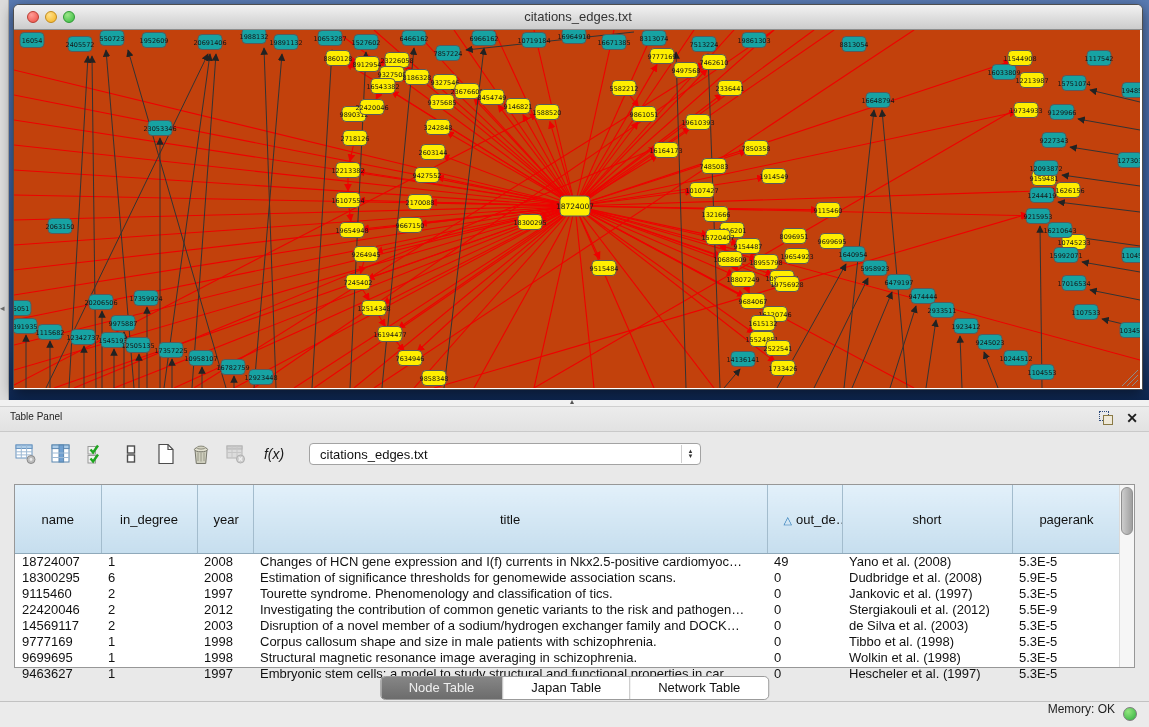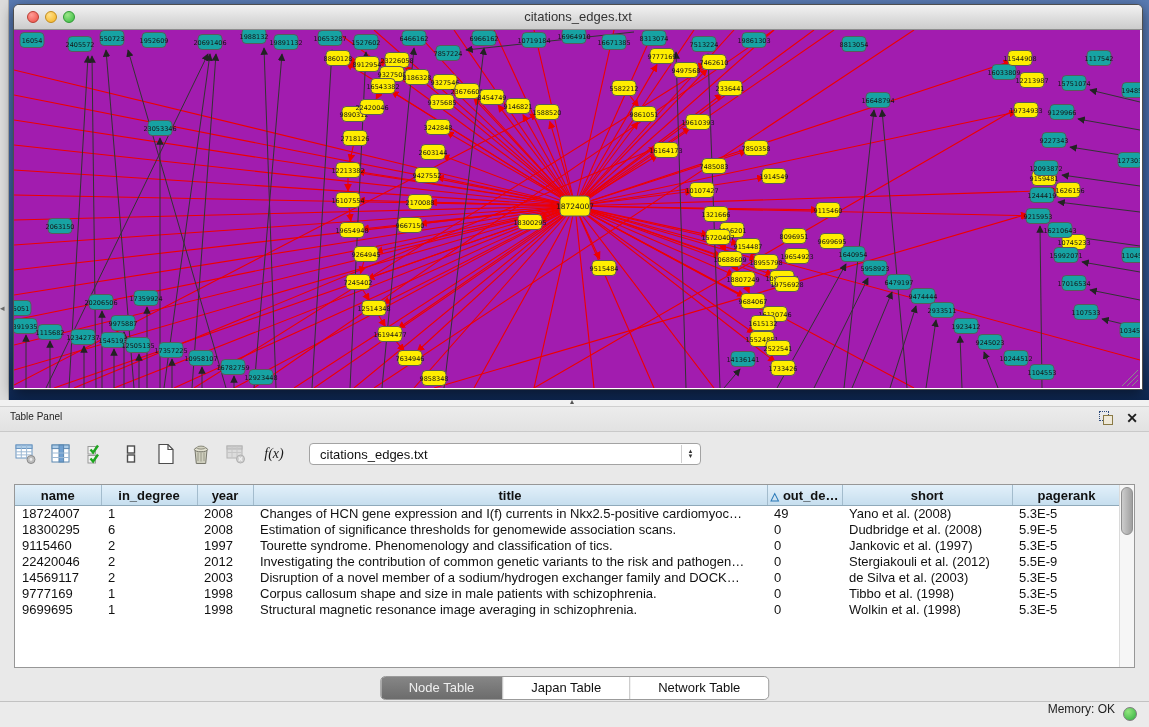--- a/index.html
+++ b/index.html
@@ -10,46 +10,46 @@
     background:linear-gradient(180deg,#5a7cb4 0%,#3d63a2 45%,#27497f 82%,#14305f 96%,#0d2650 100%)}
   .left-strip{position:absolute;left:0;top:0;width:8px;height:400px;background:#dcdcdc;border-right:1px solid #b0b0b0}
   .collapse-arrow{position:absolute;left:0;top:304px;font-size:9px;color:#6d6d6d;line-height:9px}
   .frame{position:absolute;left:13px;top:4px;width:1128px;height:384px;background:#fff;border:1px solid #4e4e4e;border-radius:6px 6px 0 0;box-shadow:0 4px 14px rgba(0,0,0,.5)}
   .titlebar{height:24px;background:linear-gradient(#f2f2f2,#cccccc);border-bottom:1px solid #8d8d8d;border-radius:5px 5px 0 0;position:relative}
   .titlebar .title{position:absolute;left:0;right:0;top:4px;text-align:center;font-size:13px;color:#333}
   .tl{position:absolute;top:6px;width:12px;height:12px;border-radius:50%;box-sizing:border-box}
   .tl.r{left:13px;background:radial-gradient(circle at 35% 30%,#ff9d96,#ec4d43);border:1px solid #b93c32}
   .tl.y{left:31px;background:radial-gradient(circle at 35% 30%,#ffe08a,#f5b31f);border:1px solid #c28b1c}
   .tl.g{left:49px;background:radial-gradient(circle at 35% 30%,#9ce689,#35bb3f);border:1px solid #2f9a34}
-  .canvas{position:relative;width:1126px;height:358px;background:#a21caf;overflow:hidden}
+  .canvas{position:relative;width:1126px;height:358px;background:#c2410c;overflow:hidden}
   svg{display:block;font-family:"DejaVu Sans",sans-serif}
 
   
   .splitter{position:absolute;left:0;top:400px;width:1149px;height:6px;background:#f1f1f1;border-bottom:1px solid #cfcfcf}
   .split-handle{position:absolute;left:570px;top:-2px;font-size:8px;color:#555;line-height:8px}
 
   
   .panel-header{position:absolute;left:0;top:407px;width:1149px;height:24px;background:linear-gradient(#ececec,#e2e2e2);border-bottom:1px solid #c9c9c9}
   .panel-title{position:absolute;left:10px;top:4px;font-size:10px;color:#222}
   .float-btn{position:absolute;right:36px;top:4px;width:14px;height:14px}
   .float-btn .sq1{position:absolute;left:0;top:0;width:8px;height:8px;border:1px dotted #2c4a7c;background:transparent}
   .float-btn .sq2{position:absolute;left:4px;top:4px;width:8px;height:8px;border:1px solid #8a7a45;background:#efe9d8}
   .close-btn{position:absolute;right:11px;top:3px;font-size:14px;font-weight:bold;color:#1c1c1c;line-height:16px}
 
   .panel-body{position:absolute;left:0;top:432px;width:1149px;height:269px;background:#e9e9e9}
   .toolbar{position:absolute;left:14px;top:9px;height:26px;display:flex;align-items:center}
   .tbtn{display:inline-flex;align-items:center;justify-content:center;width:24px;height:24px;margin-right:11px}
-  .fx{font-family:Liberation Serif, serif;font-style:italic;font-size:14px;color:#1a1a1a;margin-right:12px;width:30px}
+  .fx{font-family:Liberation Sans, sans-serif;font-style:italic;font-size:14px;color:#1a1a1a;margin-right:12px;width:30px}
   .combo{display:inline-flex;align-items:center;width:392px;height:22px;background:#fff;border:1px solid #a3a3a3;border-radius:4px;font-size:13px;color:#111;padding-left:10px;position:relative;margin-left:8px;box-sizing:border-box}
   .combo .arrows{position:absolute;right:1px;top:1px;bottom:1px;width:17px;border-left:1px solid #cfcfcf;display:flex;flex-direction:column;align-items:center;justify-content:center;color:#333;font-size:6px;line-height:5px}
 
   .table-wrap{position:absolute;left:14px;top:52px;width:1121px;height:184px;background:#fff;border:1px solid #979797;box-sizing:border-box}
   table{border-collapse:collapse;table-layout:fixed;width:1106px}
   col.c0{width:86px}col.c1{width:96px}col.c2{width:56px}col.c3{width:514px}col.c4{width:75px}col.c5{width:170px}col.c6{width:109px}
-  th{height:20px;background:linear-gradient(#e2f0fa,#c6deee);border-right:1px solid #a3bccd;border-bottom:1px solid #8fa9ba;font-weight:bold;font-size:13px;color:#111;text-align:center;padding:0;white-space:nowrap;overflow:hidden}
+  th{height:36px;background:linear-gradient(#e2f0fa,#c6deee);border-right:1px solid #a3bccd;border-bottom:1px solid #8fa9ba;font-weight:normal;font-size:13px;color:#111;text-align:center;padding:16px;white-space:nowrap;overflow:hidden}
   th:last-child{border-right:1px solid #a3bccd}
   th .sort{color:#2b7ab8;margin-right:4px;font-size:11px}
   td{height:16px;line-height:16px;font-size:13px;color:#111;padding:0 4px 0 7px;white-space:nowrap;overflow:hidden;text-overflow:ellipsis}
   .vscroll{position:absolute;right:0;top:0;bottom:0;width:14px;background:#f6f6f6;border-left:1px solid #dadada}
   .vscroll .thumb{position:absolute;left:1px;top:2px;width:10px;height:46px;border-radius:6px;background:linear-gradient(90deg,#cdcdcd,#9f9f9f);border:1px solid #8f8f8f}
 
   .tabs{position:absolute;left:50%;top:244px;transform:translateX(-50%);display:flex;height:22px;border:1px solid #9b9b9b;border-radius:5px;overflow:hidden;background:#fff}
   .tab{padding:0 28px;line-height:22px;font-size:13px;color:#111;border-right:1px solid #c0c0c0}
   .tab:last-child{border-right:none}
   .tab.selected{background:linear-gradient(#868686,#6c6c6c);color:#efefef}
@@ -931,20 +931,29 @@
           </tr>
           <tr>
             <td>9699695</td>
             <td>1</td>
             <td>1998</td>
             <td>Structural magnetic resonance image averaging in schizophrenia.</td>
             <td>0</td>
             <td>Wolkin et al. (1998)</td>
             <td>5.3E-5</td>
           </tr>
+          <tr>
+            <td>9463627</td>
+            <td>1</td>
+            <td>1997</td>
+            <td>Embryonic stem cells: a model to study structural and functional properties in car…</td>
+            <td>0</td>
+            <td>Hescheler et al. (1997)</td>
+            <td>5.3E-5</td>
+          </tr>
         </tbody>
     </table>
     <div class="vscroll">
       <div class="thumb"></div>
     </div>
   </div>
 
   <div class="tabs" id="tabs">
       <div class="tab selected">Node Table</div>
       <div class="tab">Japan Table</div>

